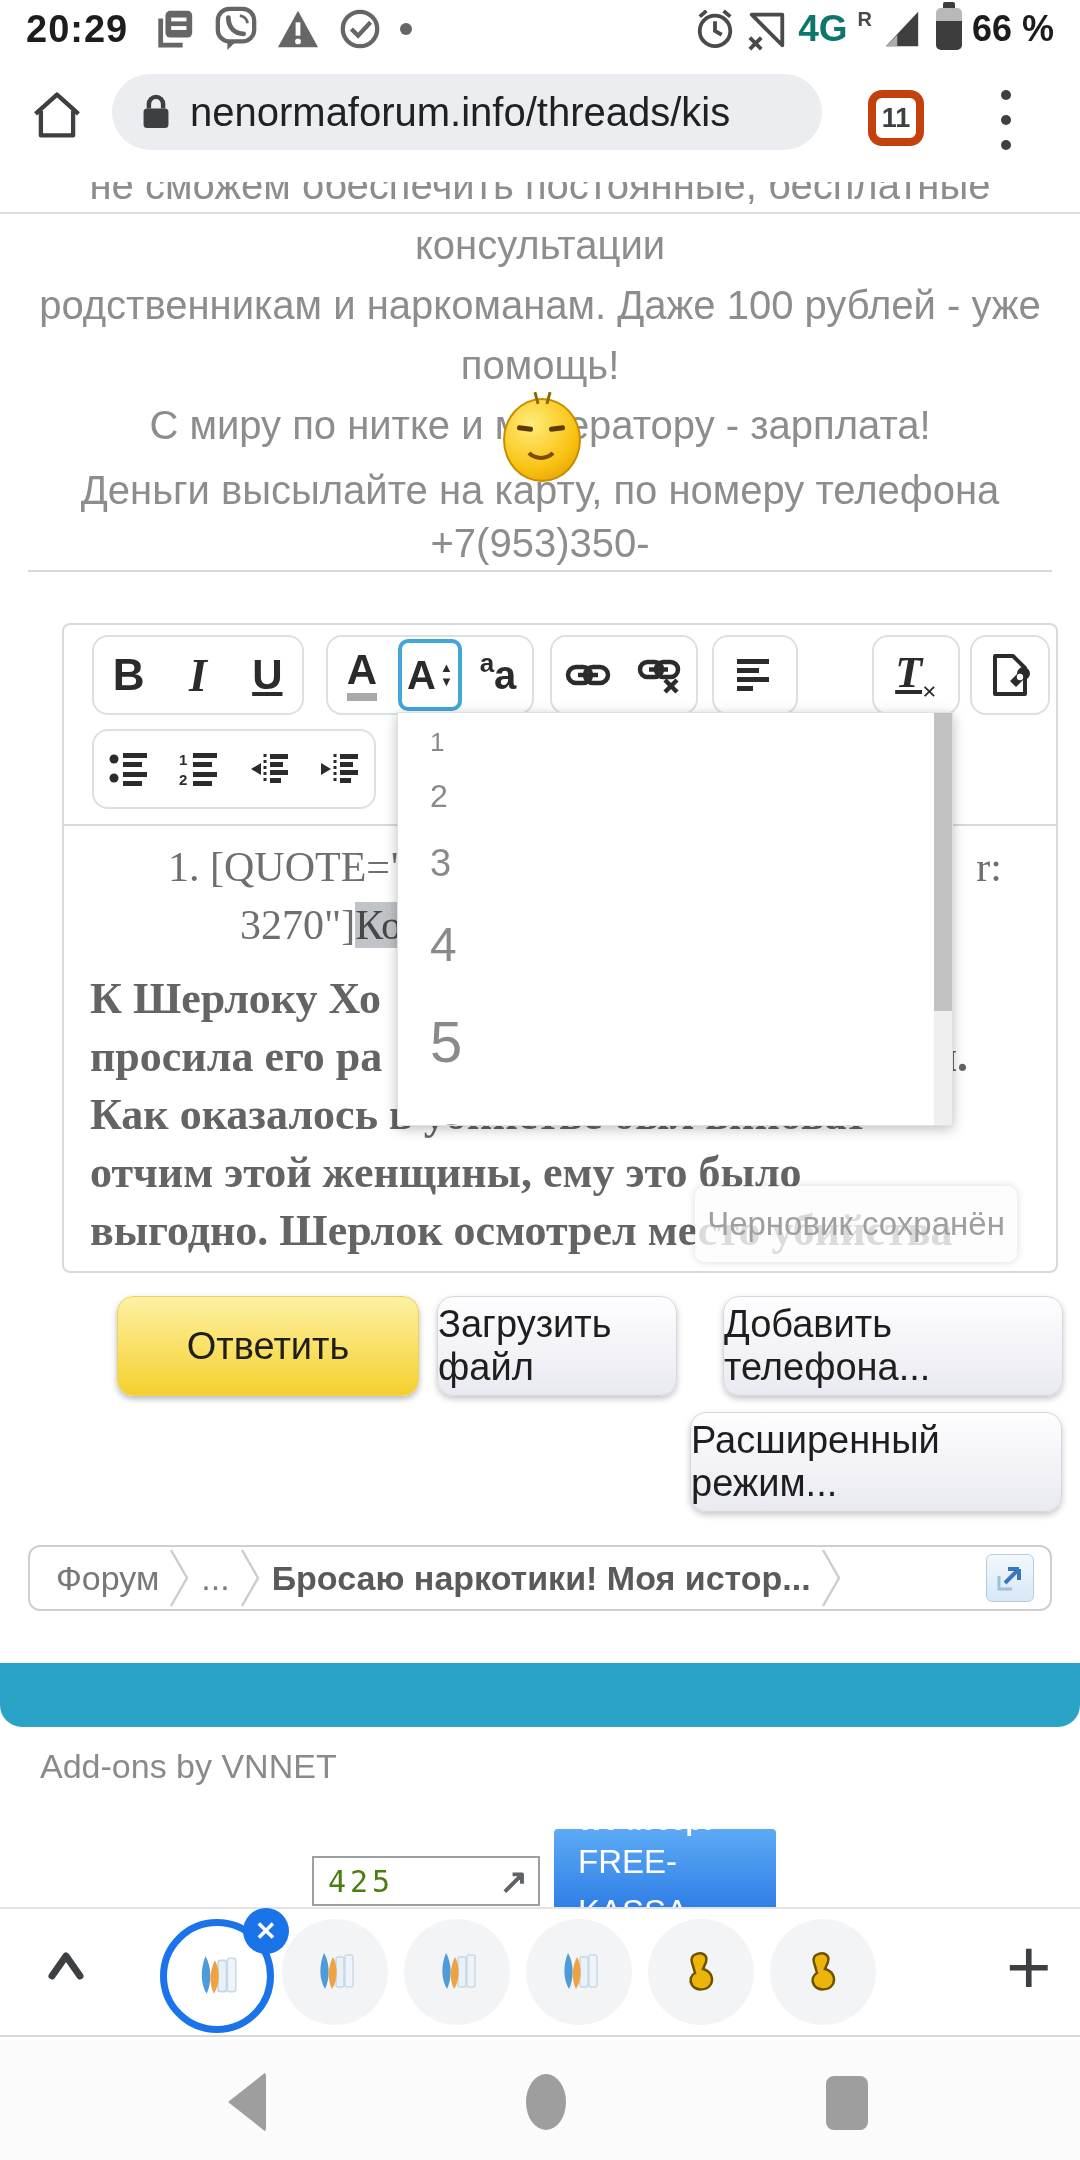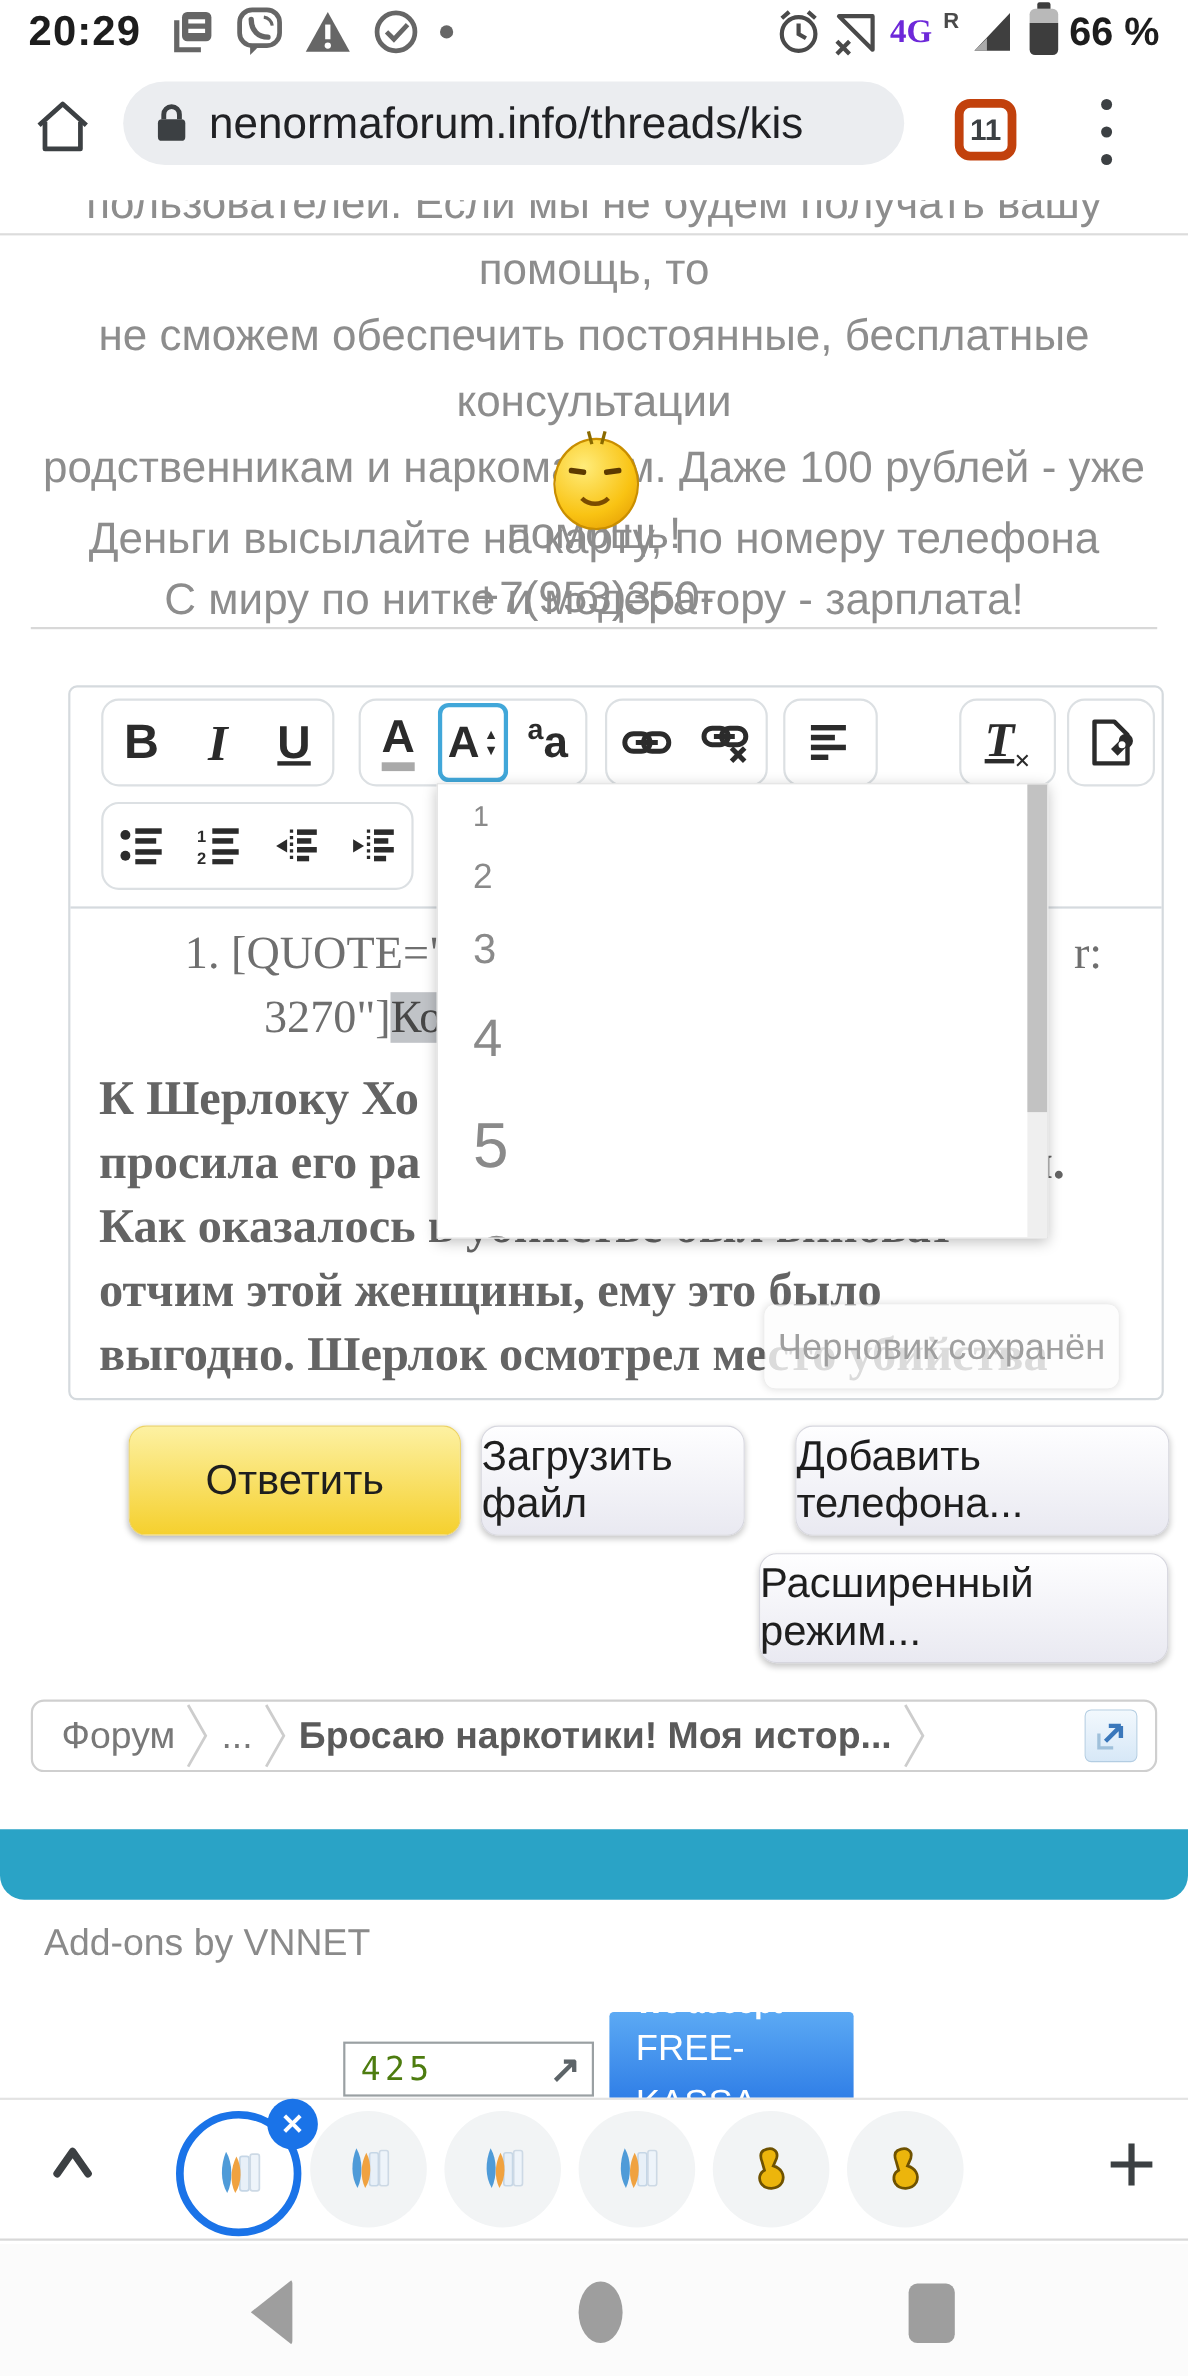--- a/index.html
+++ b/index.html
@@ -9,21 +9,21 @@
   }
   .abs{position:absolute;}
   svg{display:block;}
 
   
   .statusbar{left:0;top:0;width:1080px;height:58px;background:#fff;z-index:40;display:flex;align-items:center;padding:0 26px;box-sizing:border-box;}
   .sb-time{font-size:38px;font-weight:700;color:#1d1d1d;letter-spacing:1px;}
   .sb-left-icons{display:flex;align-items:center;gap:18px;margin-left:26px;}
   .sb-right{margin-left:auto;display:flex;align-items:center;gap:10px;}
   .sb-pct{font-size:36px;font-weight:700;color:#1d1d1d;}
-  .sb-4g{font-size:30px;font-weight:700;color:#6d28d9;font-family:Liberation Serif, serif;}
+  .sb-4g{font-size:37px;font-weight:700;color:#0f766e;}
   .sb-r{font-size:20px;font-weight:700;color:#4a4a4a;position:relative;top:-10px;}
   .battery{width:26px;height:42px;border-radius:5px;background:linear-gradient(to bottom,#b9b9b9 30%,#3d3d3d 30%);position:relative;margin-left:4px;}
   .battery:before{content:"";position:absolute;top:-6px;left:7px;width:12px;height:6px;background:#3d3d3d;border-radius:2px 2px 0 0;}
 
   
   .header{left:0;top:58px;width:1080px;height:124px;background:#fff;z-index:30;}
   .omnibox{position:absolute;left:112px;top:16px;width:710px;height:76px;border-radius:46px;background:#ebedf0;display:flex;align-items:center;padding:0 28px;box-sizing:border-box;overflow:hidden;}
   .url{font-size:40px;color:#202124;white-space:nowrap;margin-left:18px;}
   .tabbox{position:absolute;left:868px;top:32px;width:56px;height:56px;border:8px solid #c2410c;border-radius:14px;display:flex;align-items:center;justify-content:center;font-size:27px;font-weight:700;color:#3c4043;box-sizing:border-box;}
   .kebab{position:absolute;left:1000px;top:32px;width:12px;height:60px;display:flex;flex-direction:column;justify-content:space-between;align-items:center;}
@@ -132,21 +132,20 @@
     border-top:30px solid transparent;border-bottom:30px solid transparent;border-right:38px solid #9e9e9e;border-radius:4px;}
   .nav-home{position:absolute;left:526px;top:2074px;width:40px;height:56px;background:#9e9e9e;border-radius:50%;}
   .nav-recent{position:absolute;left:826px;top:2076px;width:42px;height:54px;background:#9e9e9e;border-radius:8px;}
 </style>
 </head>
 <body>
 
 <div class="abs hairline"></div>
 
 <div class="abs intro">
-  <div>пользователей. Если мы не будем получать вашу помощь, то</div>
   <div>не сможем обеспечить постоянные, бесплатные консультации</div>
   <div>родственникам и наркоманам. Даже 100 рублей - уже помощь!</div>
   <div>С миру по нитке и модератору - зарплата!</div>
 </div>
 <div class="abs emoji">
   <span class="ant" style="left:30px;transform:rotate(-15deg);"></span>
   <span class="ant" style="left:42px;transform:rotate(15deg);"></span>
   <span class="eye" style="left:12px;transform:rotate(8deg);"></span>
   <span class="eye" style="left:44px;transform:rotate(-8deg);"></span>
   <span class="mouth"></span>

